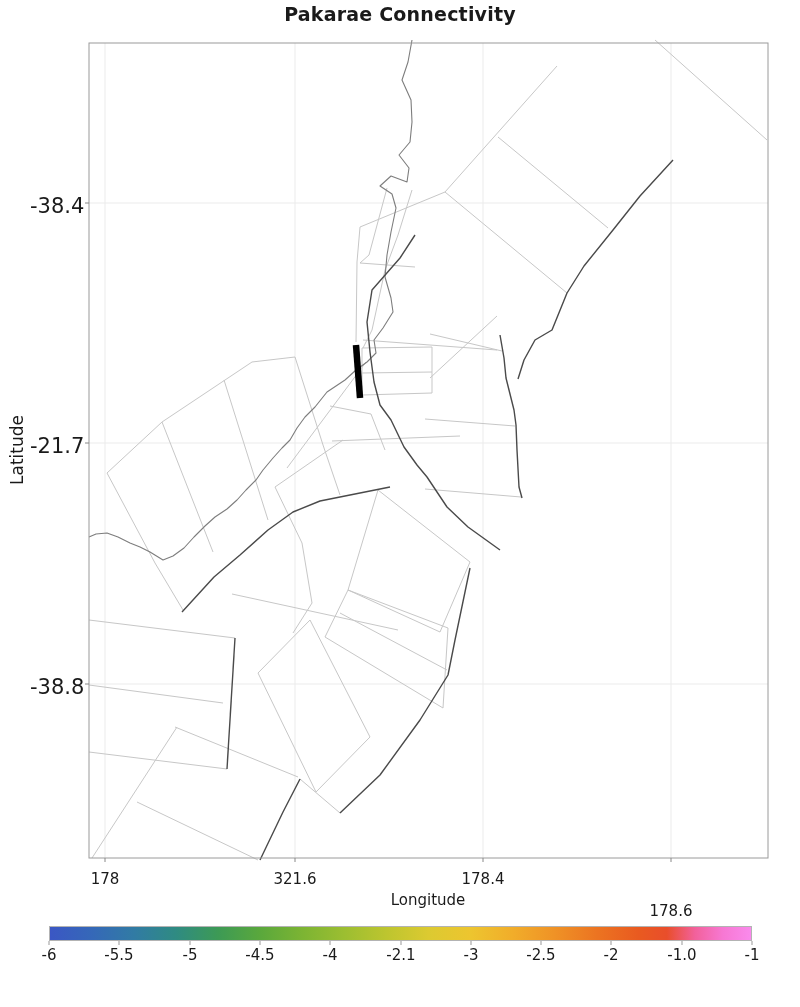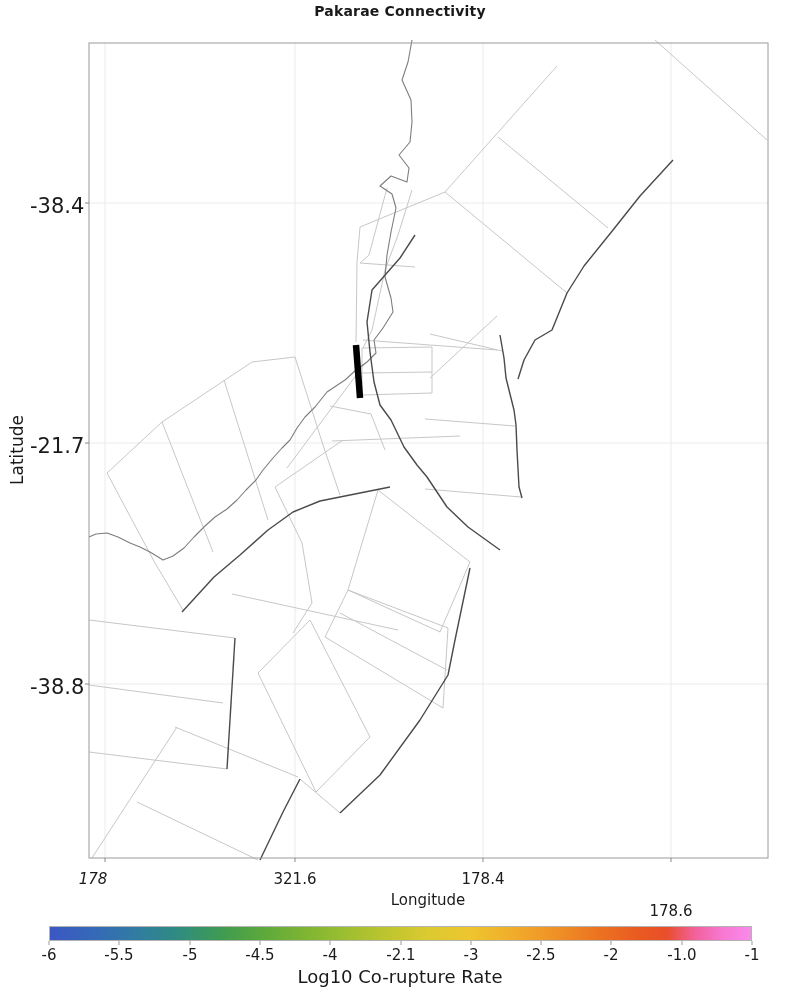--- a/index.html
+++ b/index.html
@@ -1,20 +1,20 @@
 <!DOCTYPE html>
 <html><head>
 <meta charset="utf-8">
 <style>
   html,body{margin:0;padding:0;background:#ffffff;}
   #figure{position:relative;width:800px;height:1007px;background:#ffffff;
           font-family:"DejaVu Sans","Liberation Sans",sans-serif;color:#1a1a1a;overflow:hidden;}
   #map-svg{position:absolute;left:0;top:0;}
   .title{position:absolute;top:3px;left:0;width:800px;text-align:center;
-         font-size:14px;font-weight:bold;letter-spacing:.2px;}
+         font-size:19px;font-weight:bold;letter-spacing:.2px;}
   .xlabel{position:absolute;top:891px;left:428px;transform:translateX(-50%);font-size:15px;text-align:right;}
   .ylabel{position:absolute;top:450px;left:17px;transform:translate(-50%,-50%) rotate(-90deg);font-size:17px;white-space:nowrap;}
   .xtick{position:absolute;top:870px;transform:translateX(-50%);font-size:15px;}
   .ytick{position:absolute;left:30px;width:52px;text-align:right;font-size:21px;}
   .cbtick{position:absolute;top:946px;transform:translateX(-50%);font-size:15px;}
   .cblabel{position:absolute;top:966px;left:400px;transform:translateX(-50%);font-size:18px;}
   #colorbar{position:absolute;left:49px;top:926px;width:703px;height:15px;
             border:1px solid #b3b3b3;box-sizing:border-box;}
 </style>
 </head>
@@ -108,21 +108,21 @@
         <polyline points="541,941 541,945" fill="none" stroke="#999" stroke-width="1" stroke-linejoin="round" stroke-linecap="butt"></polyline>
         <polyline points="611,941 611,945" fill="none" stroke="#999" stroke-width="1" stroke-linejoin="round" stroke-linecap="butt"></polyline>
         <polyline points="682,941 682,945" fill="none" stroke="#999" stroke-width="1" stroke-linejoin="round" stroke-linecap="butt"></polyline>
         <polyline points="752,941 752,945" fill="none" stroke="#999" stroke-width="1" stroke-linejoin="round" stroke-linecap="butt"></polyline>
       </g>
     </svg>
   <div class="title">Pakarae Connectivity</div>
   <div class="xlabel">Longitude</div>
   <div class="ylabel">Latitude</div>
   <div id="xticks">
-      <div class="xtick" style="left: 93px; font-style: italic;">178</div>
+      <div class="xtick" style="left: 105px;">178</div>
       <div class="xtick" style="left: 295px;">321.6</div>
       <div class="xtick" style="left: 483px;">178.4</div>
       <div class="xtick" style="left: 671px; margin-top: 32px;">178.6</div>
     </div>
   <div id="yticks">
       <div class="ytick" style="top: 194px;">-38.4</div>
       <div class="ytick" style="top: 434px;">-21.7</div>
       <div class="ytick" style="top: 675px;">-38.8</div>
     </div>
   <div id="colorbar" style="background: linear-gradient(to right, rgb(59, 87, 196) 0%, rgb(53, 104, 184) 6%, rgb(49, 123, 164) 12%, rgb(47, 139, 130) 18%, rgb(61, 154, 85) 24%, rgb(90, 168, 60) 30%, rgb(124, 180, 51) 36%, rgb(156, 190, 49) 42%, rgb(189, 197, 47) 48%, rgb(220, 202, 49) 54%, rgb(237, 197, 47) 60%, rgb(241, 173, 42) 66%, rgb(239, 146, 38) 72%, rgb(236, 116, 33) 78%, rgb(233, 90, 32) 84%, rgb(233, 78, 43) 88%, rgb(242, 97, 155) 92%, rgb(247, 120, 211) 96%, rgb(250, 138, 236) 100%);"></div>
@@ -132,14 +132,13 @@
       <div class="cbtick" style="left: 190px;">-5</div>
       <div class="cbtick" style="left: 260px;">-4.5</div>
       <div class="cbtick" style="left: 330px;">-4</div>
       <div class="cbtick" style="left: 401px;">-2.1</div>
       <div class="cbtick" style="left: 471px;">-3</div>
       <div class="cbtick" style="left: 541px; text-align: right;">-2.5</div>
       <div class="cbtick" style="left: 611px;">-2</div>
       <div class="cbtick" style="left: 682px;">-1.0</div>
       <div class="cbtick" style="left: 752px;">-1</div>
     </div>
-  <div class="cblabel">Log10 Co-rupture Rate</div>
 </div>
 
 </body></html>

